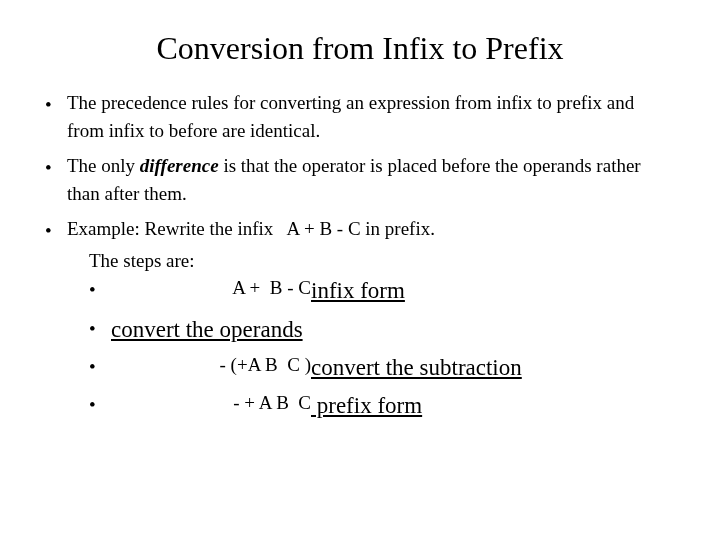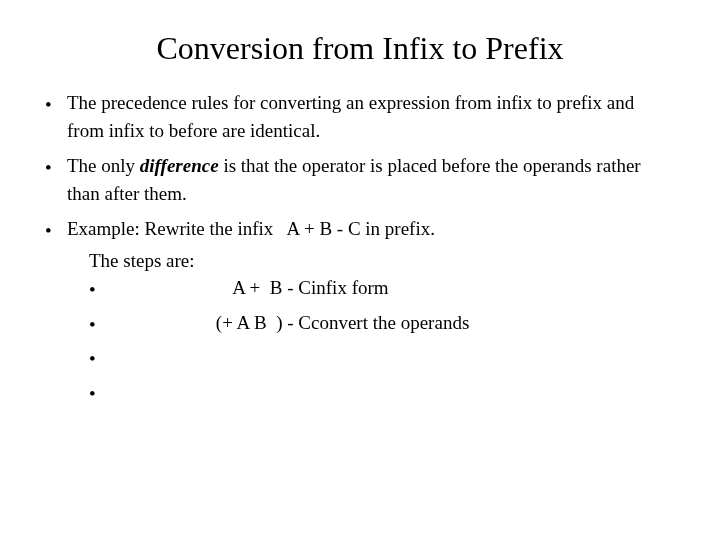--- a/index.html
+++ b/index.html
@@ -86,21 +86,22 @@
 
     .steps-list > li .step-expr {
       width: 200px;
       font-family: Georgia, 'Times New Roman', serif;
       font-size: 19px;
       text-align: right;
     }
 
     .steps-list > li .step-desc {
       flex: 1;
-      font-size: 19px;
+      font-size: 23px;
+      text-decoration: underline;
     }
 
     em.diff {
       font-weight: bold;
       text-align: right;
     }
 
     .mono {
       font-family: Georgia, 'Times New Roman', serif;
     }
@@ -135,28 +136,31 @@
           <div class="steps-indent">
             <div>The steps are:</div>
             <ul class="steps-list">
               <li>
                 <span class="bullet-dot">•</span>
                 <span class="step-expr mono">A +&nbsp; B - C</span>
                 <span class="step-desc">infix form</span>
               </li>
               <li>
                 <span class="bullet-dot">•</span>
-                <span class="step-expr mono">(+ A B&nbsp; ) - C</span>
                 <span class="step-desc">convert the operands</span>
               </li>
               <li>
                 <span class="bullet-dot">•</span>
+                <span class="step-expr mono">- (+A B&nbsp; C )</span>
+                <span class="step-desc">convert the subtraction</span>
               </li>
               <li>
                 <span class="bullet-dot">•</span>
+                <span class="step-expr mono">&nbsp;- + A B&nbsp; C</span>
+                <span class="step-desc">&nbsp;prefix form</span>
               </li>
             </ul>
           </div>
         </span>
       </li>
 
     </ul>
   </div>
 </div>
 

